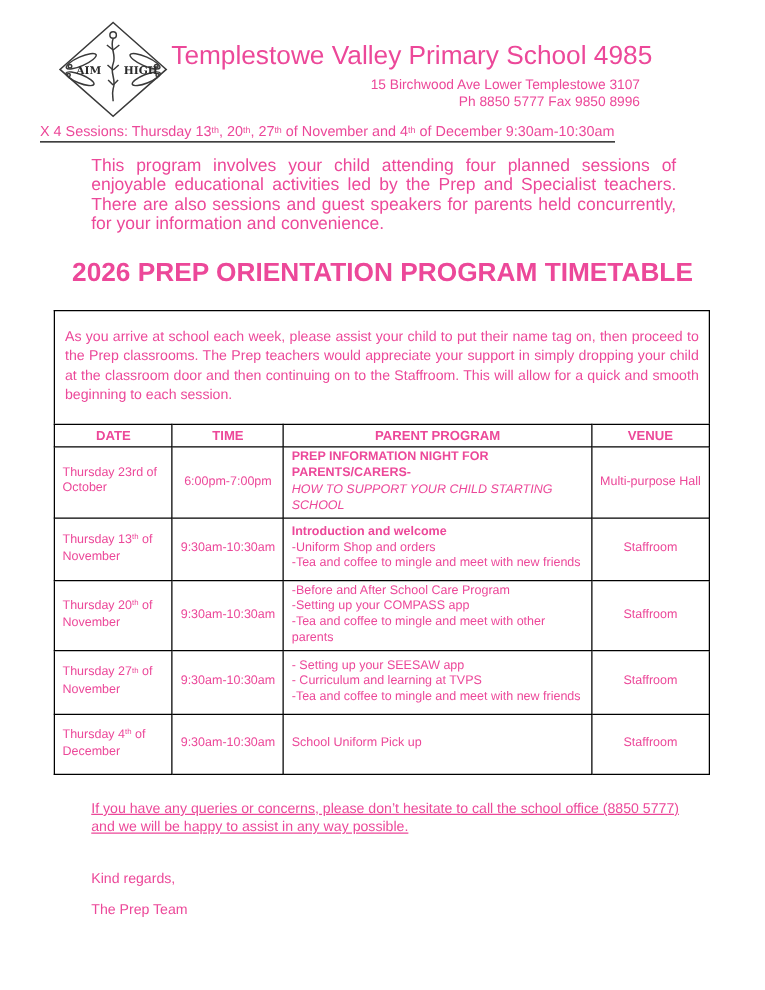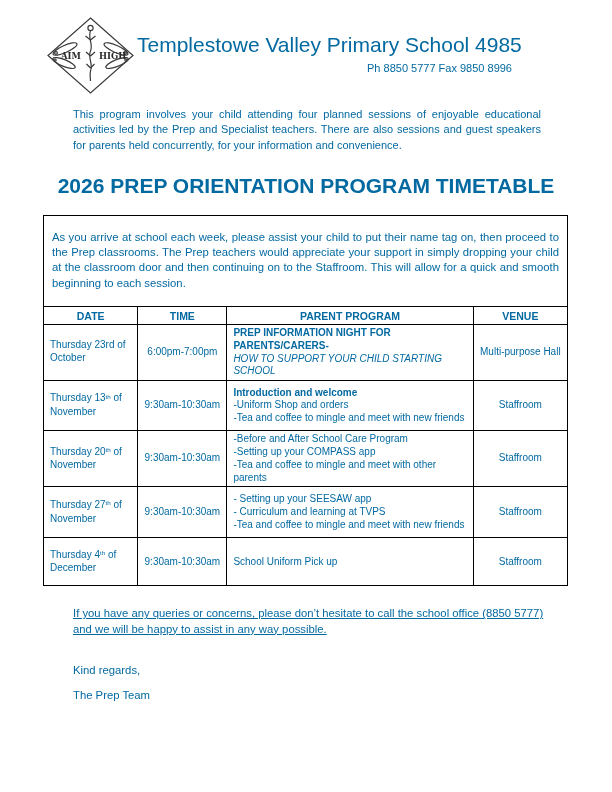--- a/index.html
+++ b/index.html
@@ -1,32 +1,32 @@
 <!DOCTYPE html>
 <html><head>
 <meta charset="utf-8">
 <style>
   html,body { margin:0; padding:0; background:#e8e8e8; }
   .page {
     position:relative; width:612px; height:792px; margin:0 auto;
-    background:#ffffff; color:#0369a1;
+    background:#ffffff; color:#ec4899;
     font-family:"Liberation Sans", sans-serif;
     overflow:hidden;
   }
   
   .letterhead { position:relative; height:96px; }
   .crest { position:absolute; left:46px; top:16px; width:89px; height:79px; }
   .school-name { position:absolute; left:137px; top:33px; font-size:21px; white-space:nowrap; }
   .addr { position:absolute; right:100px; top:61px; text-align:right; font-size:11px; line-height:14px; }
   
   .intro { margin-left:32px; }
   .program-title { margin-top:37px; font-size:11.5px; font-weight:bold; }
   .sessions-line { display:inline-block; font-size:11.5px; border-bottom:1px solid #000; padding-bottom:1px; margin-top:2px; }
   .sup { font-size:0.62em; position:relative; top:-0.45em; }
-  .lead { width:468px; margin:11px 0 0 41px; text-align:justify; font-size:11px; line-height:15.3px; }
+  .lead { width:468px; margin:11px 0 0 41px; text-align:justify; font-size:14px; line-height:15.3px; }
   
   .tt-heading { margin:21px 0 0 0; text-align:center; font-size:21px; font-weight:bold; }
   .tt-box { margin:17px 0 0 43px; width:525px; box-sizing:border-box; }
   .box-par { margin:0; border:1.5px solid #000; border-bottom:none; padding:14px 8px 15px 8px;
              text-align:justify; font-size:11.3px; line-height:15.3px; }
   table { width:100%; border-collapse:collapse; table-layout:fixed; }
   th, td { border:1.5px solid #000; }
   th { font-size:10.5px; font-weight:bold; height:15px; padding:1px 0; text-align:center; }
   td { font-size:10px; line-height:12.8px; padding:2px 6px; vertical-align:middle; }
   tr.r0 { height:46px; } tr.r1 { height:50px; } tr.r2 { height:51px; } tr.r3 { height:51px; } tr.r4 { height:48px; }
@@ -60,25 +60,27 @@
       <circle cx="44.5" cy="12" r="2.6"></circle>
       <path d="M44.5 15 C41.5 22 47.5 28 44.5 35 C41.5 42 47.5 48 44.5 55 C43.5 59 44.5 62 44.5 65"></path>
       <path d="M44.5 24 L39.5 20 M44.5 24 L49.5 20 M44.5 40 L40 36 M44.5 40 L49 36 M44.5 52 L40.5 48 M44.5 52 L48.5 48"></path>
       <g stroke="none" fill="#2a2a2a" font-family="DejaVu Serif, serif" font-weight="bold" font-size="8.5">
         <text x="15" y="43">AIM</text>
         <text x="53" y="43">HIGH</text>
       </g>
     </svg>
     <div class="school-name">Templestowe Valley Primary School 4985</div>
     <div class="addr">
+      <div>15 Birchwood Ave Lower Templestowe 3107</div>
       <div>Ph 8850 5777   Fax 9850 8996</div>
     </div>
   </header>
 
   <section class="intro">
+    <div class="sessions-line"><span>X 4 Sessions: Thursday 13</span><span class="sup">th</span><span>, 20</span><span class="sup">th</span><span>, 27</span><span class="sup">th</span><span> of November and 4</span><span class="sup">th</span><span> of December 9:30am-10:30am</span></div>
     <p class="lead">This program involves your child attending four planned sessions of enjoyable educational activities led by the Prep and Specialist teachers. There are also sessions and guest speakers for parents held concurrently, for your information and convenience.</p>
   </section>
 
   <h2 class="tt-heading">2026 PREP ORIENTATION PROGRAM TIMETABLE</h2>
 
   <div class="tt-box">
     <p class="box-par">As you arrive at school each week, please assist your child to put their name tag on, then proceed to the Prep classrooms. The Prep teachers would appreciate your support in simply dropping your child at the classroom door and then continuing on to the Staffroom. This will allow for a quick and smooth beginning to each session.</p>
     <table>
       <colgroup>
           <col style="width:18%">

